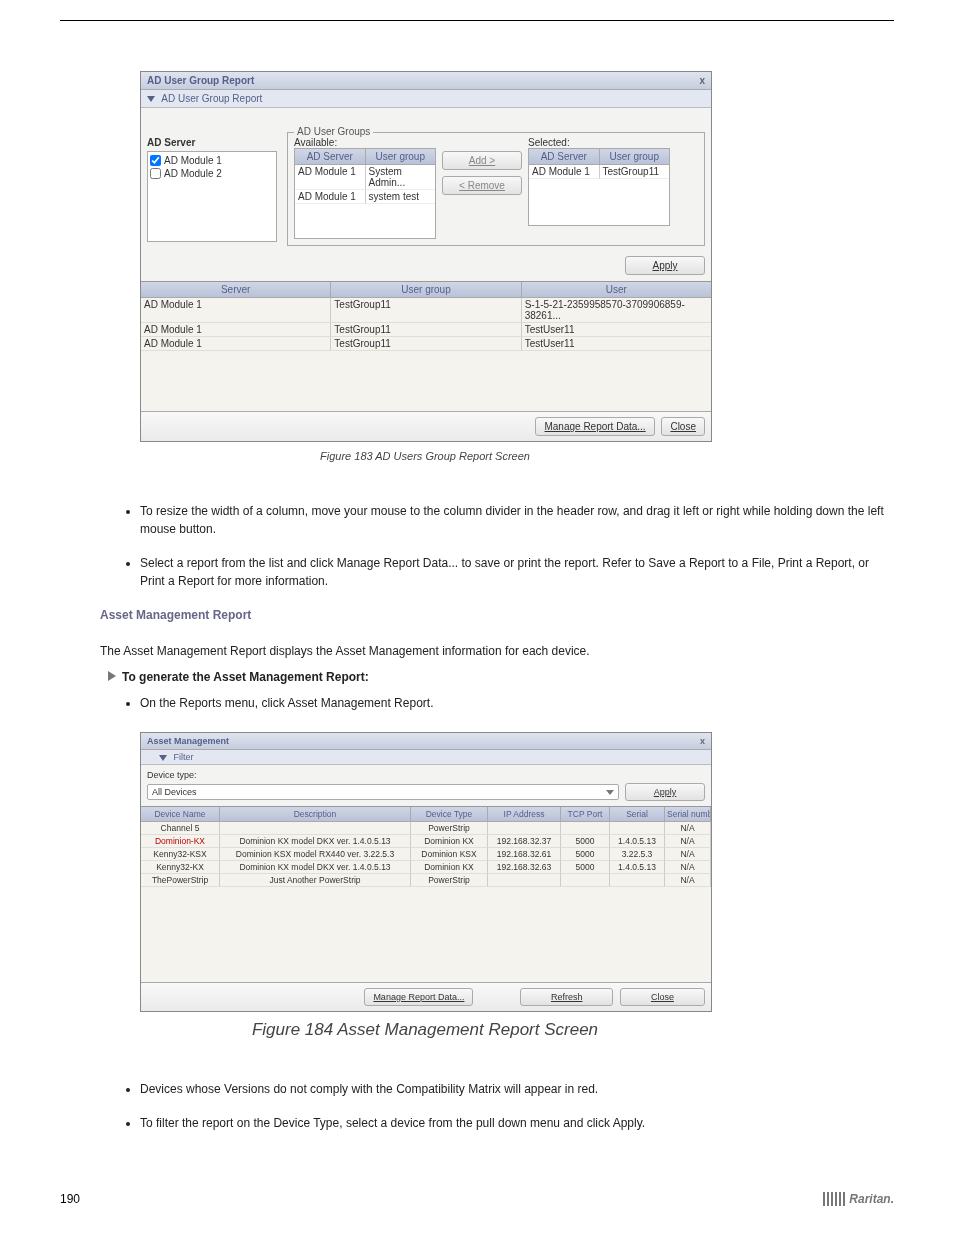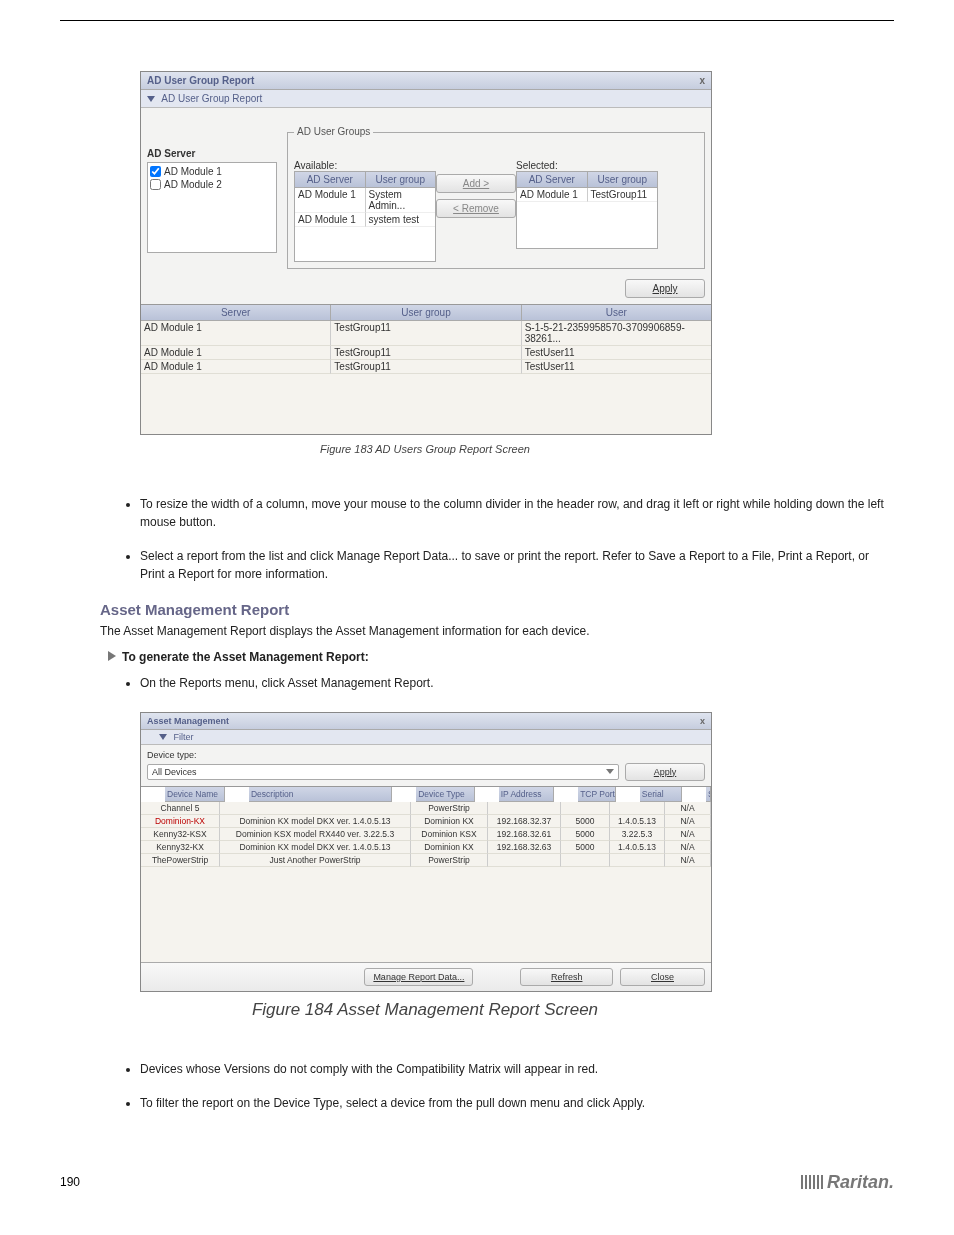--- a/index.html
+++ b/index.html
@@ -45,21 +45,21 @@
     align-items:center;
   }
   .ad-servers { width:130px; }
   .ad-servers .heading{font-weight:bold; margin-bottom:3px;}
   .server-list { border:1px solid #aaa; background:#fff; height:85px; padding:2px;}
   .server-list label{display:flex; align-items:center; gap:3px; padding:1px 0;}
   .server-list input{margin:0; width:11px; height:11px;}
   
   .fieldset { border:1px solid #aaa; padding:4px 6px 6px 6px; flex:1; position:relative;}
   .fieldset .legend{ position:absolute; top:-7px; left:6px; background:#f3f3f2; padding:0 3px; color:#555;}
-  .dual { display:flex; align-items:flex-start;margin-top:23px;}
+  .dual { display:flex; gap:6px; align-items:flex-start;}
   .mini-table { border:1px solid #aaa; background:#fff; width:140px;}
   .mini-table .th-row{display:flex;}
   .mini-table .th{ flex:1; text-align:center; background:linear-gradient(#d0d6e6,#b9c2d8); color:#55608a; padding:2px 3px; border-right:1px solid #aaa; border-bottom:1px solid #aaa;}
   .mini-table .th:last-child{border-right:none;}
   .mini-table .td-row{display:flex;}
   .mini-table .td{flex:1; padding:1px 3px; border-right:1px solid #ccc; border-bottom:1px solid #eee;}
   .mini-table .td:last-child{border-right:none;}
   .mini-table .pad{height:34px;}
   .btn-col{display:flex; flex-direction:column; gap:6px; padding-top:14px;}
   .btn{ background:linear-gradient(#f8f8f8,#e3e3e3); border:1px solid #aaa; border-radius:3px; padding:3px 10px; text-align:center; color:#888; width:58px;text-decoration:underline;}
@@ -74,51 +74,51 @@
   .wide-table .td{flex:1; padding:1px 3px; border-right:1px solid #ccc; border-bottom:1px solid #e0ded5;}
   .wide-table .td:last-child{border-right:none;}
   .wide-table .pad{height:60px; background:#f5f3ee;}
   .bottom-bar{ text-align:right; padding:5px 6px; border-top:1px solid #aaa; background:linear-gradient(#f8f8f8,#eaeaea);}
   .bottom-bar .btn{ width:auto; padding:3px 8px; margin-left:4px;}
   
   
   .text-section { margin:40px 0 20px 40px; font-size:12px; line-height:1.5; color:#222; }
   .text-section ul{ list-style:disc; margin:0 0 0 40px; padding:0;}
   .text-section li{ margin:4px 0 16px 0;}
-  .h2 { color:#668; font-size:15px; font-weight:bold; margin:14px 0 0 0;}
+  .h2 { color:#668; font-size:12px; font-weight:bold; margin:14px 0 18px 0;}
   .arrow-item::before{content:""; display:inline-block; width:0;height:0;border-top:5px solid transparent;border-bottom:5px solid transparent;border-left:8px solid #777; margin-right:6px;}
   .arrow-para { font-weight:bold; margin:8px 8px;}
   
   
   .screenshot2 {
     margin-left:80px;
     width:570px;
     border:1px solid #888;
     font-size:9px;
     color:#333;
   }
   .screenshot2 .sub-bar{padding:2px 18px;}
   .filter-row{ background:#f3f3f2; padding:5px 6px;}
   .filter-row .row{display:flex; align-items:center; gap:6px; margin-top:3px;}
   .combo{ flex:1; display:flex; align-items:center; justify-content:space-between; border:1px solid #aaa; background:#fff; padding:2px 4px; border-radius:2px;}
   .combo .chev{width:0;height:0;border-left:4px solid transparent;border-right:4px solid transparent;border-top:5px solid #777;}
   
   .asset-table { width:100%; border-top:1px solid #999; font-size:8.5px;}
   .asset-table .th-row{display:flex;}
-  .asset-table .th{ background:linear-gradient(#d0d6e6,#b9c2d8); color:#55608a; padding:2px 2px; border-right:1px solid #aaa; border-bottom:1px solid #aaa; overflow:hidden; white-space:nowrap;margin-left:24px;}
+  .asset-table .th{ text-align:center; background:linear-gradient(#d0d6e6,#b9c2d8); color:#55608a; padding:2px 2px; border-right:1px solid #aaa; border-bottom:1px solid #aaa; overflow:hidden; white-space:nowrap;}
   .asset-table .td-row{display:flex; background:#f5f3ee;}
   .asset-table .td{ padding:1px 2px; border-right:1px solid #ccc; border-bottom:1px solid #e0ded5; overflow:hidden; white-space:nowrap;text-align:center;}
   .asset-table .c1{width:74px;} .asset-table .c2{width:186px;} .asset-table .c3{width:72px;}
   .asset-table .c4{width:68px;} .asset-table .c5{width:44px;} .asset-table .c6{width:50px;} .asset-table .c7{flex:1;}
   .asset-table .pad{height:95px; background:#f5f3ee;}
   .red{color:#b00;}
   
   .footer { display:flex; justify-content:space-between; align-items:center; margin:60px 0 20px 0;}
   .footer-left{font-size:12px;}
-  .logo { display:flex; align-items:center; gap:4px; font-weight:bold; color:#777; font-size:18px; font-style:italic;}
+  .logo { display:flex; align-items:center; gap:4px; font-weight:bold; color:#777; font-size:12px; font-style:italic;}
   .logo .mark{ width:22px; height:14px; background:repeating-linear-gradient(90deg,#777 0 2px,transparent 2px 4px);}
 </style>
 </head>
 <body>
 
 <div class="page-top-rule"></div>
 
 <div class="screenshot">
   <div class="title-bar">
     <span>AD User Group Report</span>
@@ -203,20 +203,24 @@
         <div class="td">TestGroup11</div>
         <div class="td">TestUser11</div>
       </div>
     <div class="td-row">
         <div class="td">AD Module 1</div>
         <div class="td">TestGroup11</div>
         <div class="td">TestUser11</div>
       </div>
     <div class="pad"></div>
   </div>
+  <div class="bottom-bar">
+    <span class="btn">Manage Report Data...</span>
+    <span class="btn">Close</span>
+  </div>
 </div>
 
 <div style="text-align:center; font-style:italic; font-size:11px; color:#444; margin:8px 0 0 80px; width:570px;">Figure 183 AD Users Group Report Screen</div>
 
 <div class="text-section">
   <ul>
     <li>To resize the width of a column, move your mouse to the column divider in the header row, and drag it left or right while holding down the left mouse button.</li>
     <li>Select a report from the list and click Manage Report Data... to save or print the report. Refer to Save a Report to a File, Print a Report, or Print a Report for more information.</li>
   </ul>
   <div class="h2">Asset Management Report</div>

